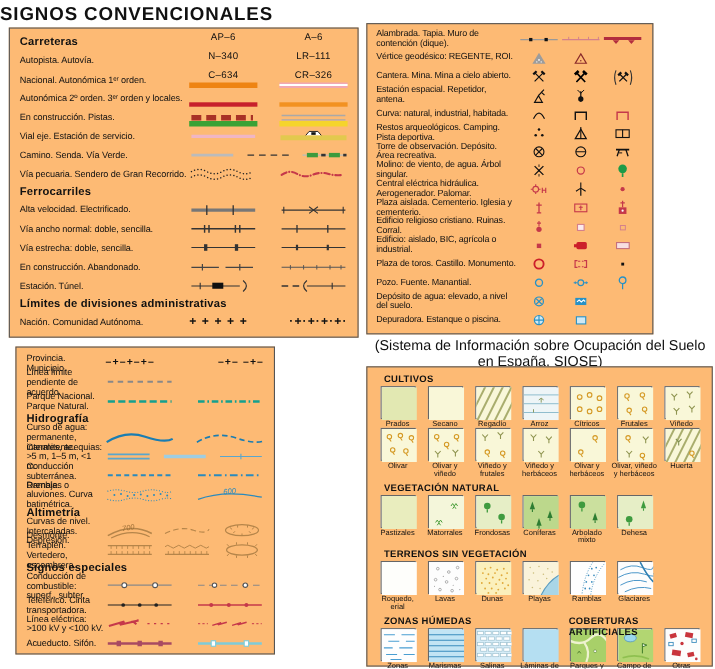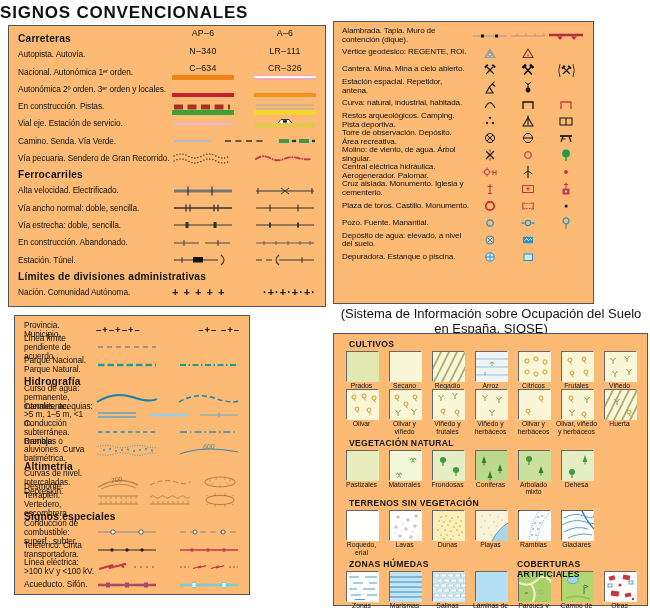--- a/index.html
+++ b/index.html
@@ -490,21 +490,21 @@
         </span>
         <span class="slotB">
           <span class="symwrap">
             <svg width="16" height="16" viewBox="0 0 16 16">
               <circle cx="8" cy="8" r="1.9" fill="#c5384a"></circle>
             </svg>
           </span>
         </span>
       </div>
       <div class="rowB">
-        <span class="lblB">Cruz aislada. Monumento. Iglesia y cementerio.</span>
+        <span class="lblB">Plaza aislada. Cementerio. Iglesia y cementerio.</span>
         <span class="slotB">
           <span class="symwrap">
             <svg width="16" height="16" viewBox="0 0 16 16">
               <path d="M8,3 V12.5 M5.5,5.5 H10.5 M6,12.5 H10" stroke="#c5384a" stroke-width="1.2"></path>
             </svg>
           </span>
         </span>
         <span class="slotB">
           <span class="symwrap">
             <svg width="16" height="16" viewBox="0 0 16 16">
@@ -512,20 +512,70 @@
               <path d="M8,5.8 V10.2 M6.2,7.4 H9.8" stroke="#c5384a" stroke-width="1"></path>
             </svg>
           </span>
         </span>
         <span class="slotB">
           <span class="symwrap">
             <svg width="16" height="16" viewBox="0 0 16 16">
               <rect x="4.5" y="7.5" width="7" height="6" fill="#c5384a"></rect>
               <path d="M8,1.5 V7.5 M6,3.5 H10" stroke="#c5384a" stroke-width="1.1"></path>
               <circle cx="8" cy="10.5" r="1" fill="#fff"></circle>
+            </svg>
+          </span>
+        </span>
+      </div>
+      <div class="rowB">
+        <span class="lblB">Edificio religioso cristiano. Ruinas. Corral.</span>
+        <span class="slotB">
+          <span class="symwrap">
+            <svg width="16" height="16" viewBox="0 0 16 16">
+              <circle cx="8" cy="10.5" r="2.4" fill="#c5384a"></circle>
+              <path d="M8,8 V3 M6.2,4.8 H9.8" stroke="#c5384a" stroke-width="1"></path>
+            </svg>
+          </span>
+        </span>
+        <span class="slotB">
+          <span class="symwrap">
+            <svg width="16" height="16" viewBox="0 0 16 16">
+              <rect x="5" y="6" width="6" height="5.5" fill="#fbeaec" stroke="#d4808c" stroke-width="1"></rect>
+            </svg>
+          </span>
+        </span>
+        <span class="slotB">
+          <span class="symwrap">
+            <svg width="16" height="16" viewBox="0 0 16 16">
+              <rect x="6" y="7" width="4.5" height="4" fill="none" stroke="#d4808c" stroke-width="0.9"></rect>
+            </svg>
+          </span>
+        </span>
+      </div>
+      <div class="rowB">
+        <span class="lblB">Edificio: aislado, BIC, agrícola o industrial.</span>
+        <span class="slotB">
+          <span class="symwrap">
+            <svg width="16" height="16" viewBox="0 0 16 16">
+              <rect x="6" y="6.5" width="4" height="4" fill="#c5384a"></rect>
+            </svg>
+          </span>
+        </span>
+        <span class="slotB">
+          <span class="symwrap">
+            <svg width="16" height="16" viewBox="0 0 16 16">
+              <rect x="4" y="5" width="9.5" height="6.5" rx="1.5" fill="#cc1f2a"></rect>
+              <rect x="1.8" y="7" width="3" height="2.8" fill="#cc1f2a"></rect>
+            </svg>
+          </span>
+        </span>
+        <span class="slotB">
+          <span class="symwrap">
+            <svg width="16" height="16" viewBox="0 0 16 16">
+              <rect x="2.5" y="5.5" width="11.5" height="5.5" fill="#f7dfe2" stroke="#c5707c" stroke-width="1"></rect>
             </svg>
           </span>
         </span>
       </div>
       <div class="rowB">
         <span class="lblB">Plaza de toros. Castillo. Monumento.</span>
         <span class="slotB">
           <span class="symwrap">
             <svg width="16" height="16" viewBox="0 0 16 16">
               <circle cx="8" cy="8" r="4.2" fill="none" stroke="#cc1f2a" stroke-width="1.7"></circle>

